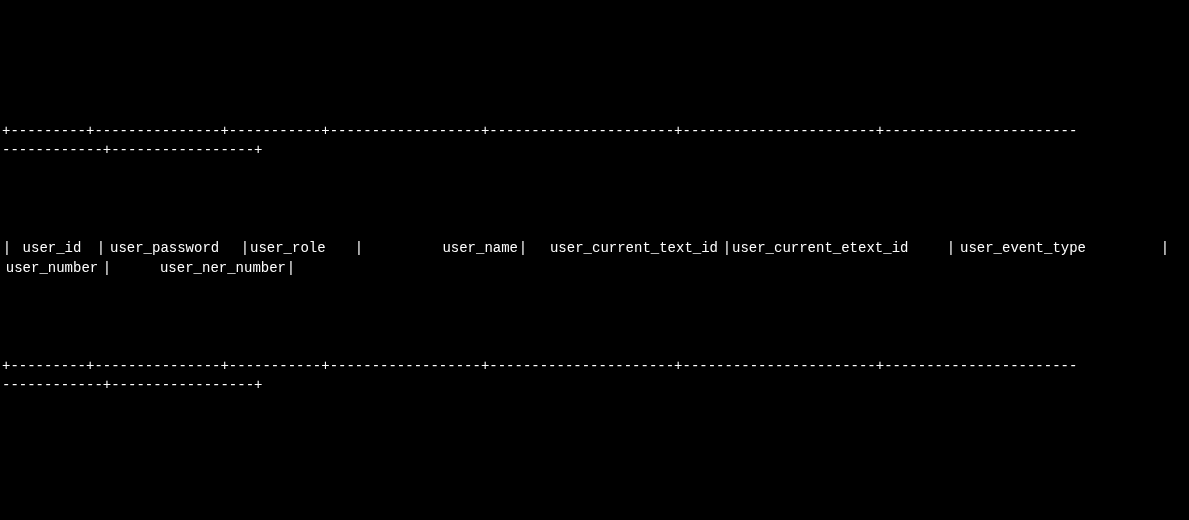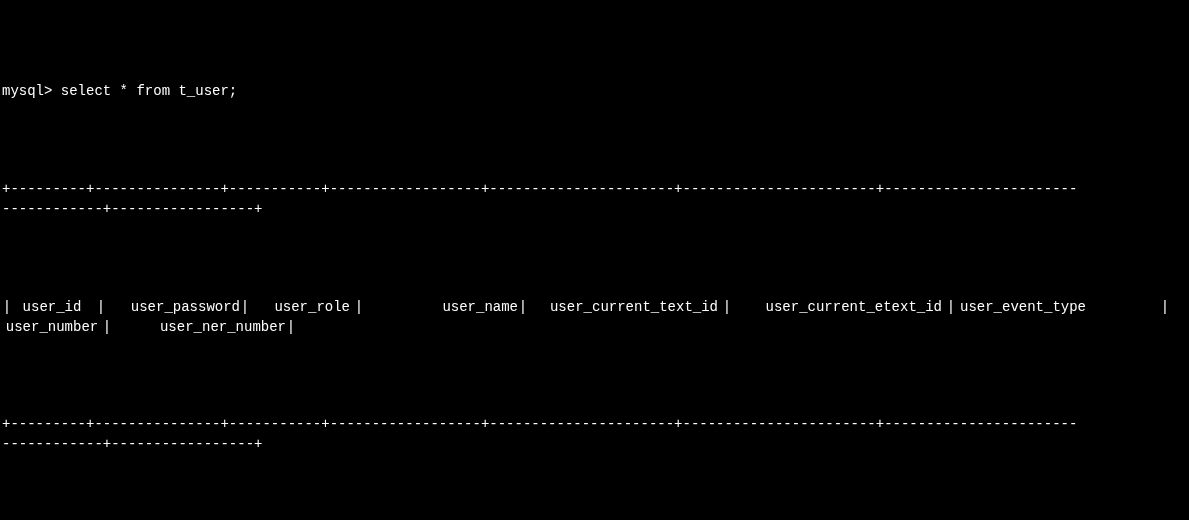--- a/index.html
+++ b/index.html
@@ -14,35 +14,34 @@
   .c-role{width:100px;text-align:right;padding-right:4px}
   .c-name{width:150px;text-align:left;padding-left:4px}
   .c-ctext{width:190px;text-align:right;padding-right:4px}
   .c-etext{width:210px;text-align:right;padding-right:4px}
   .c-evtype{width:200px;text-align:left;padding-left:4px}
   
   .c-unum{width:100px;text-align:left;padding-left:0}
   .c-unernum-lbl{width:170px;text-align:left;padding-left:4px}
   .hdr .col{text-align:right}
   .hdr .c-userid{text-align:center}
-  .hdr .c-userpw{text-align:right}
-  .hdr .c-role{text-align:right}
+  .hdr .c-userpw{text-align:left}
+  .hdr .c-role{text-align:left}
   .hdr .c-name{text-align:right}
   .hdr .c-ctext{}
-  .hdr .c-etext{text-align:right}
+  .hdr .c-etext{text-align:left}
   .hdr .c-evtype{text-align:left}
   .dash-sep{letter-spacing:0;color:#fff;white-space:pre;overflow:hidden;width:1189px}
 </style>
 </head>
 <body>
 
 <div class="terminal">
 
   
-  <div class="prompt-line"><span>mysql&gt; </span><span>select * from t_user;</span></div>
 
   
   <div class="dash-sep"><span>+---------+---------------+-----------+------------------+----------------------+-----------------------+-----------------------</span>
 <span>------------+-----------------+</span></div>
 
   
   <div class="row-wrap hdr"><span class="border">|</span><span class="col c-userid">user_id</span><span class="border">|</span><span class="col c-userpw">user_password</span><span class="border">|</span><span class="col c-role">user_role</span><span class="border">|</span><span class="col c-name">user_name</span><span class="border">|</span><span class="col c-ctext">user_current_text_id</span><span class="border">|</span><span class="col c-etext">user_current_etext_id</span><span class="border">|</span><span class="col c-evtype">user_event_type</span><span class="border">|</span>
 <span class="col c-unum" style="text-align:center">user_number</span><span class="border">|</span><span class="col c-unernum-lbl">user_ner_number</span><span class="border">|</span></div>
 
   

